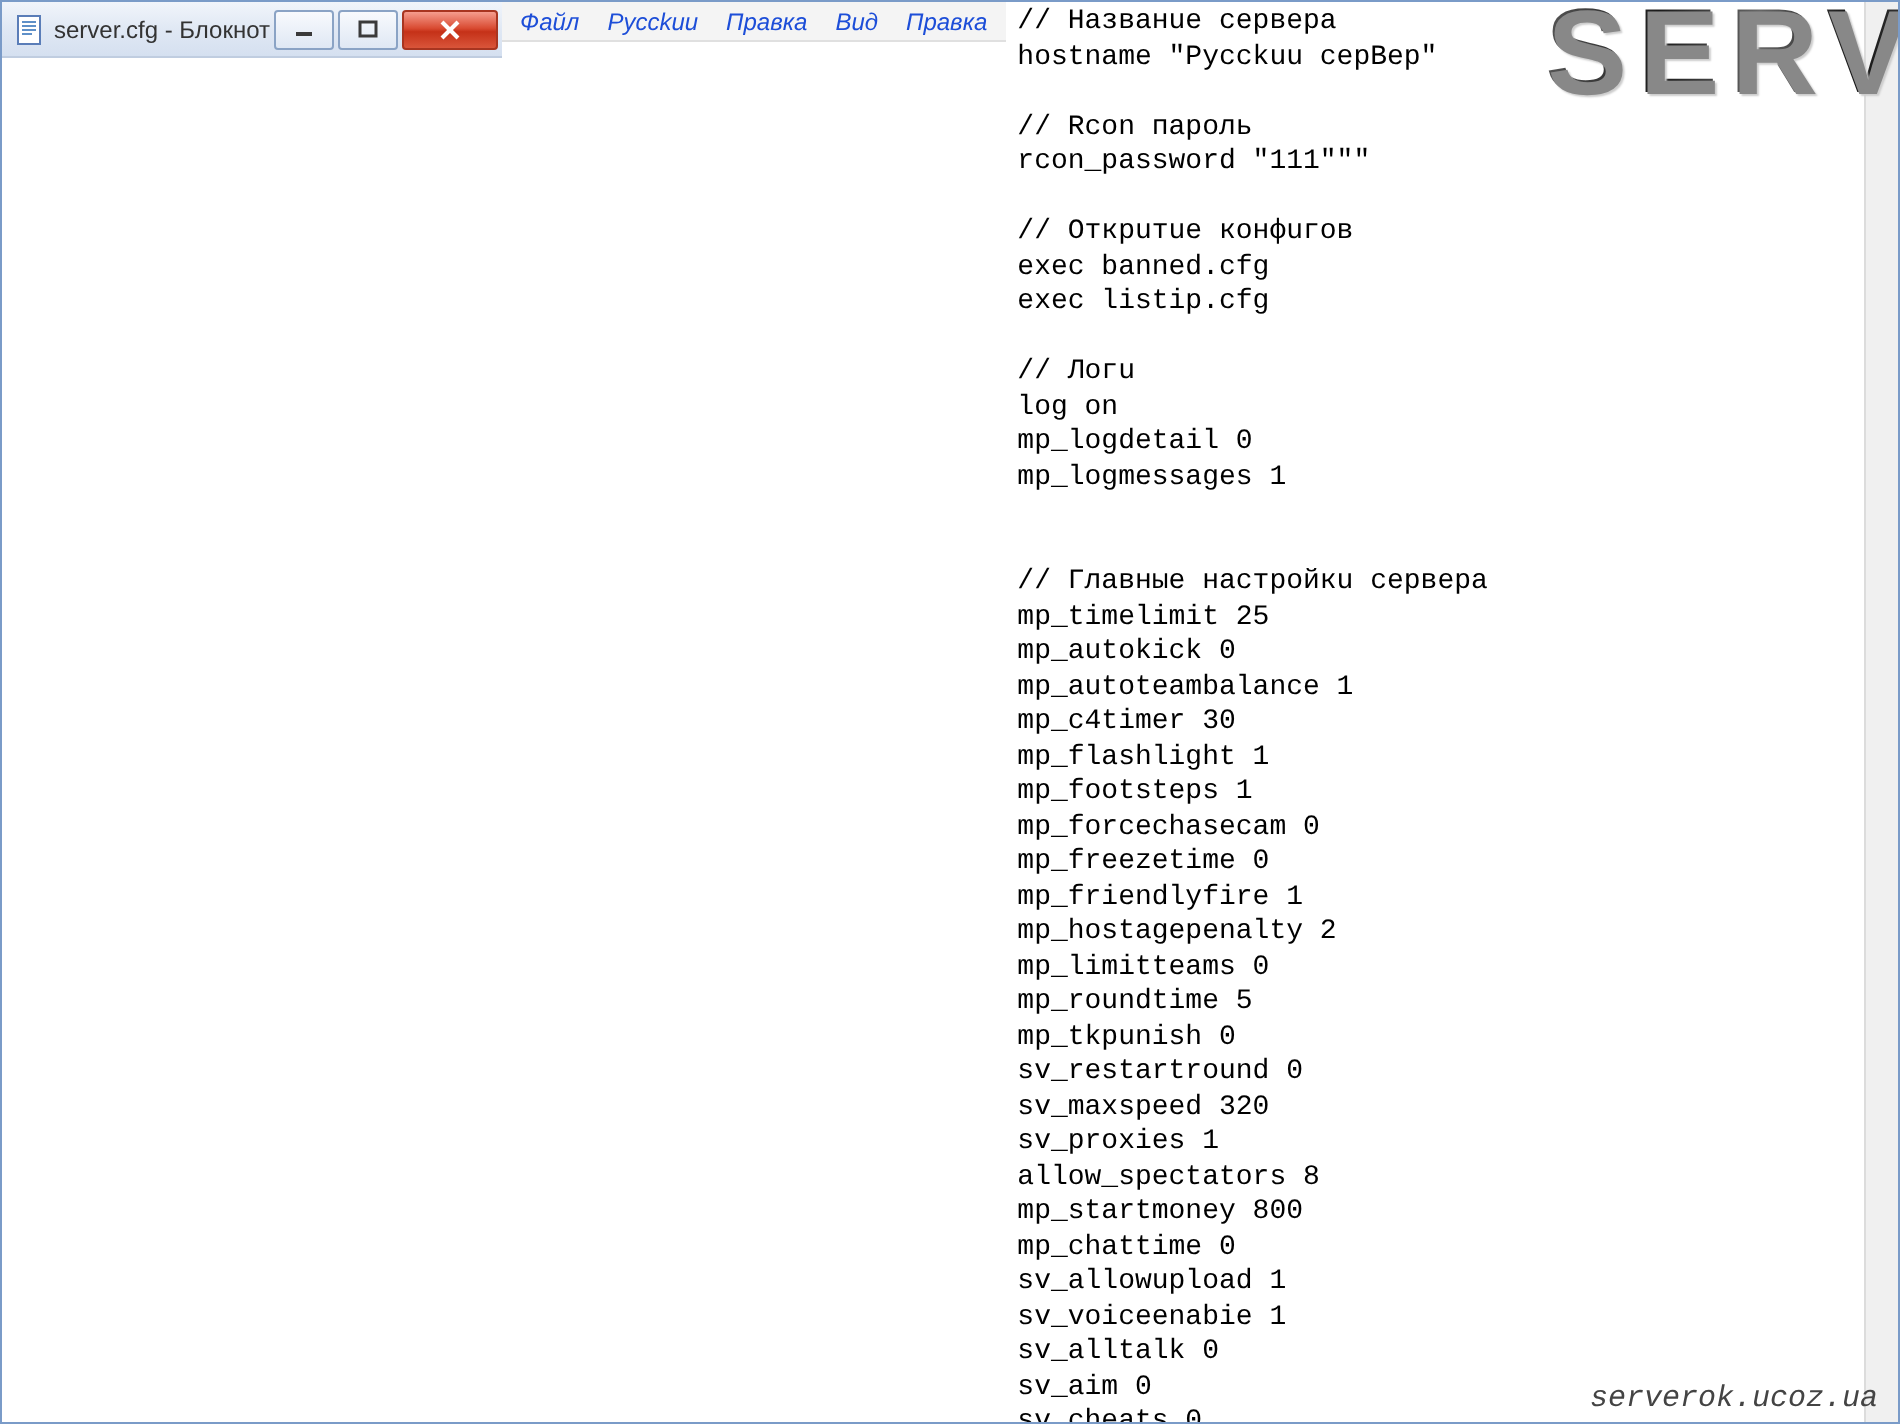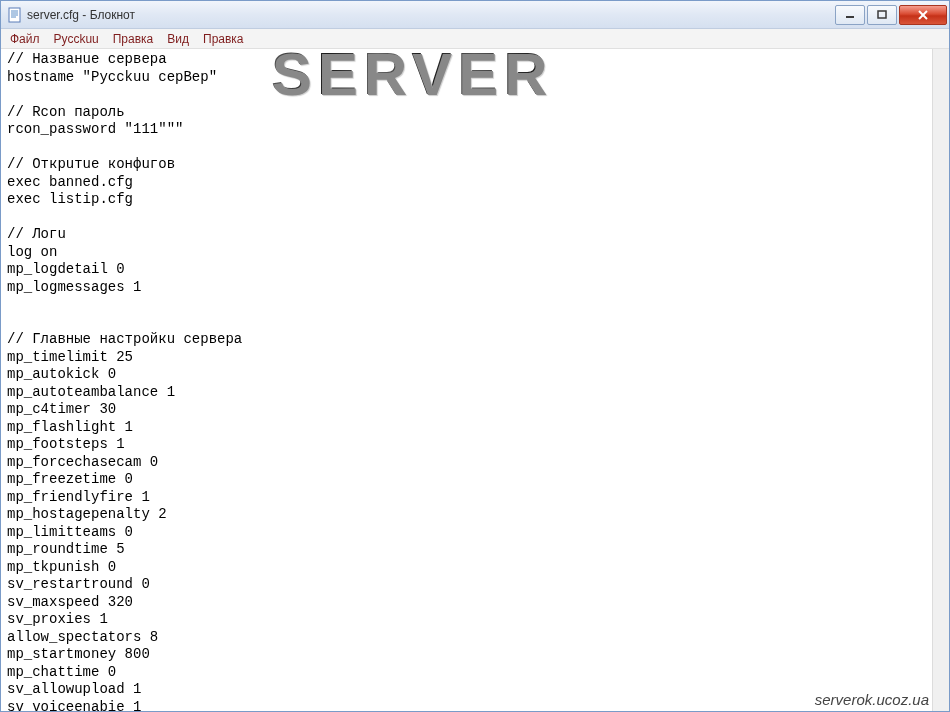--- a/index.html
+++ b/index.html
@@ -10,21 +10,20 @@
       width: 950px;
       height: 712px;
       overflow: hidden;
       position: relative;
     }
     .window {
       border: 1px solid #7a9bc8;
       background: #fff;
       height: 100%;
       display: flex;
-      flex-direction: column;
     }
     .titlebar {
       height: 28px;
       background: linear-gradient(to bottom, #f1f5fb 0%, #e0e8f4 50%, #d5e0f0 100%);
       border-bottom: 1px solid #c0cde0;
       display: flex;
       align-items: center;
       padding: 0 2px 0 6px;
     }
     .app-icon {
@@ -64,24 +63,25 @@
       height: 20px;
       background: #f4f4f4;
       border-bottom: 1px solid #e0e0e0;
       display: flex;
       align-items: stretch;
       padding: 0 2px;
     }
     .menu-item {
       padding: 2px 7px;
       font-size: 12px;
-      color: #7f1d1d;
+      color: #1d4ed8;
       cursor: pointer;
       display: flex;
       align-items: center;
+      font-style: italic;
     }
     .content-area {
       flex: 1;
       position: relative;
       overflow: hidden;
       background: #fff;
     }
     .editor {
       font-family: "Courier New", monospace;
       font-size: 14px;
@@ -106,22 +106,22 @@
       pointer-events: none;
       text-shadow: 1px 1px 0 #888, 2px 2px 1px #ccc;
       background: linear-gradient(90deg, #555 0%, #1a1a1a 20%, #666 38%, #111 55%, #555 72%, #0a0a0a 100%);
       -webkit-background-clip: text;
       -webkit-text-fill-color: transparent;
       background-clip: text;
     }
     .watermark {
       position: absolute;
       bottom: 3px;
-      right: 20px;
-      font-family: Liberation Sans, sans-serif;
+      right: 10px;
+      font-family: Liberation Mono, monospace;
       font-style: italic;
       color: #444;
       font-size: 15px;
       z-index: 3;
     }
     .scrollbar-v {
       position: absolute;
       top: 0; right: 0; bottom: 0;
       width: 17px;
       background: #f0f0f0;

